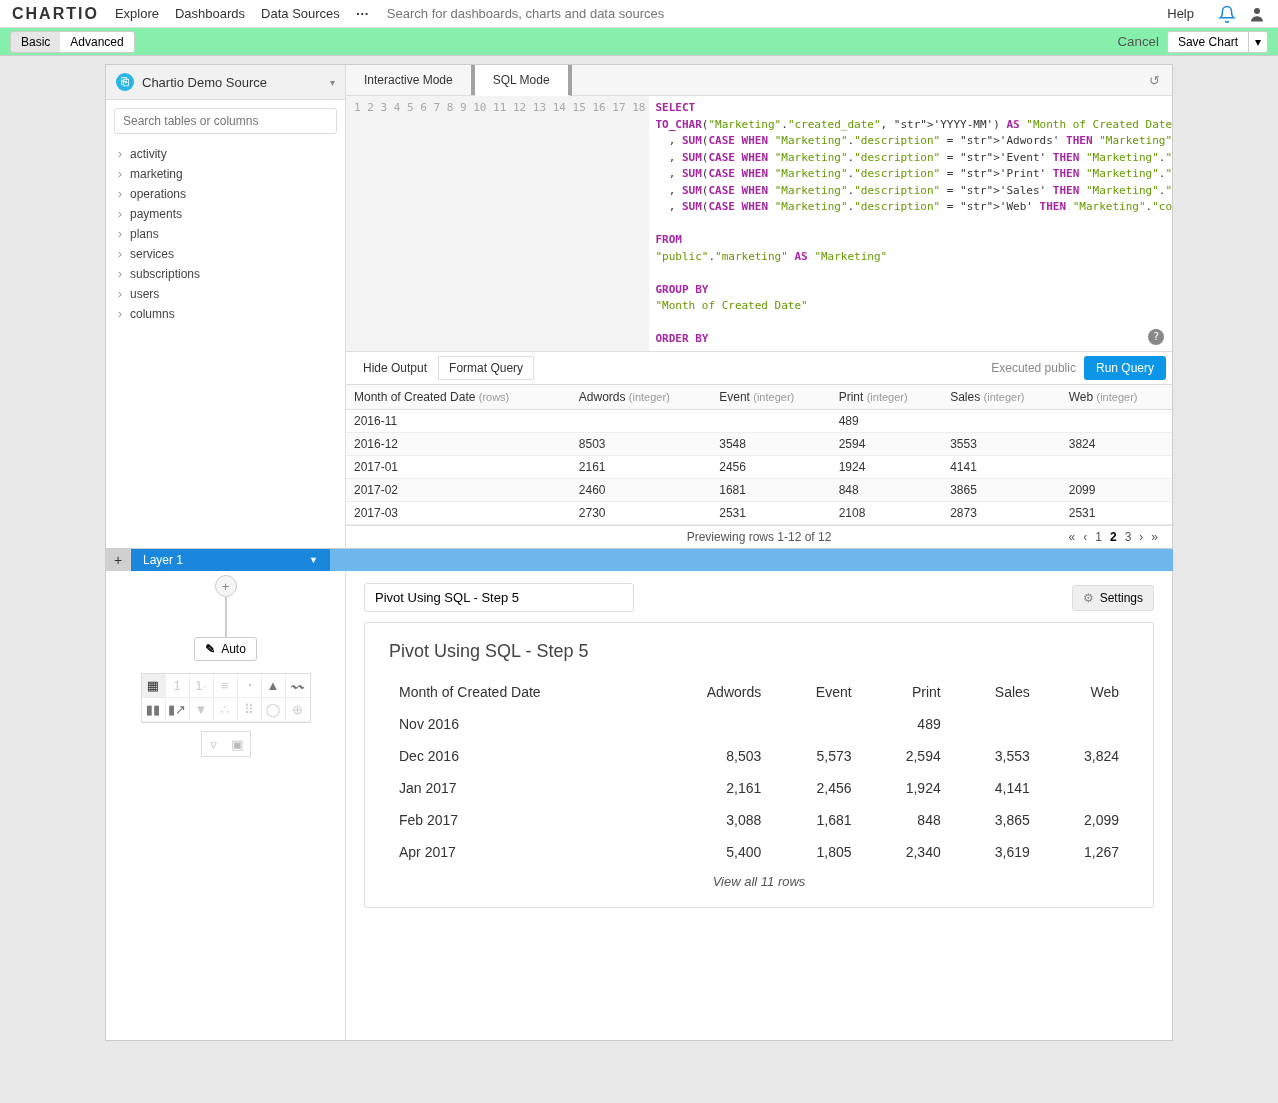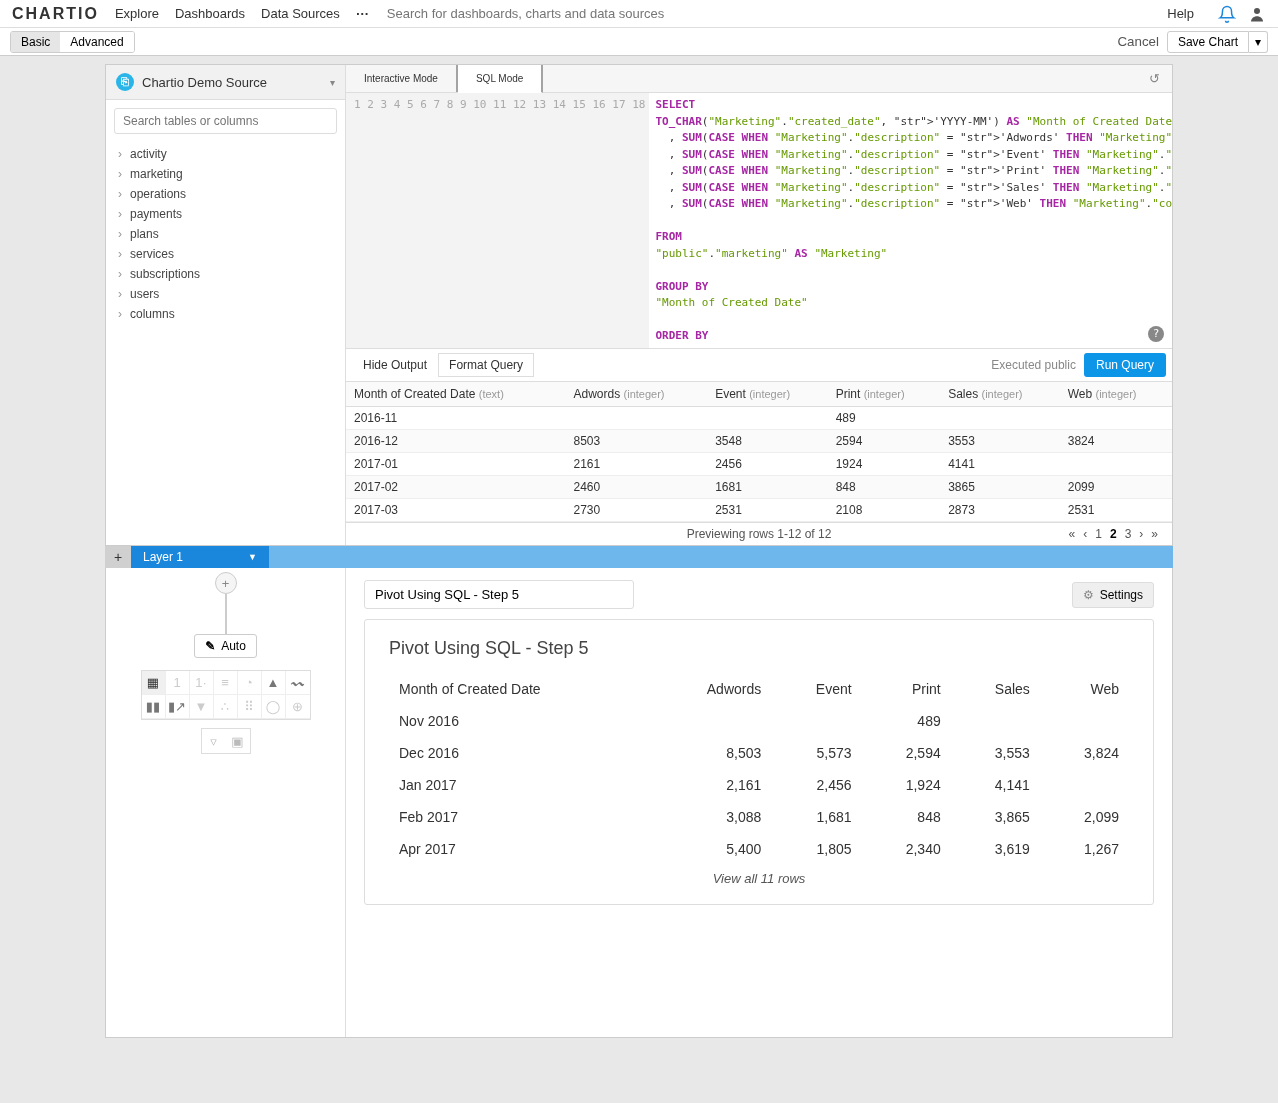--- a/index.html
+++ b/index.html
@@ -9,21 +9,21 @@
 .topnav { background: #fff; height: 28px; display: flex; align-items: center; padding: 0 12px; border-bottom: 1px solid #ddd; }
 .logo { font-family: Arial, sans-serif; font-weight: 900; font-size: 16px; letter-spacing: 2px; margin-right: 16px; }
 .topnav a { margin-right: 16px; color: #333; text-decoration: none; font-size: 13px; cursor: pointer; }
 .dots { margin-right: 12px; cursor: pointer; font-weight: bold; }
 .search-global { flex: 1; border: none; outline: none; padding: 4px 6px; font-size: 13px; color: #888; }
 .help-link { margin: 0 12px; }
 .notif-icon { width: 18px; height: 18px; margin: 0 8px; cursor: pointer; }
 .user-icon { width: 18px; height: 18px; margin-left: 4px; cursor: pointer; }
 
 
-.toolbar { background: #ffffff; height: 28px; display: flex; align-items: center; padding: 0 10px; border-bottom: 1px solid #ccc; }
+.toolbar { background: #86efac; height: 28px; display: flex; align-items: center; padding: 0 10px; border-bottom: 1px solid #ccc; }
 .toggle-group { display: inline-flex; border: 1px solid #ccc; border-radius: 3px; overflow: hidden; }
 .toggle-group button { border: none; background: #fff; padding: 3px 10px; cursor: pointer; font-size: 12px; }
 .toggle-group button.active { background: #e6e6e6; }
 .toolbar .right { margin-left: auto; display: flex; align-items: center; }
 .btn-plain { background: #fff; border: 1px solid #ccc; padding: 3px 10px; border-radius: 3px; cursor: pointer; font-size: 12px; margin-left: 8px; }
 .btn-cancel { background: none; border: none; cursor: pointer; margin-left: 8px; color: #555; }
 .btn-save-group { display: inline-flex; }
 .btn-save-group .caret { border-left: 1px solid #ccc; padding: 3px 6px; }
 
 
@@ -38,21 +38,21 @@
 .ds-caret { color: #888; font-size: 10px; }
 .side-search { padding: 8px; }
 .side-search input { width: 100%; border: 1px solid #ddd; border-radius: 3px; padding: 5px 8px; font-size: 12px; }
 .tablelist { padding: 2px 6px; }
 .tablelist .item { padding: 3px 6px; font-size: 12px; color: #444; cursor: pointer; }
 .tablelist .item::before { content: "›"; transform: rotate(0); display: inline-block; width: 10px; color: #999; margin-right: 2px; }
 
 
 .editor { flex: 1; display: flex; flex-direction: column; }
 .mode-tabs { display: flex; align-items: center; border-bottom: 1px solid #ddd; background: #f6f6f6; }
-.mode-tabs .tab { padding: 8px 18px; font-size: 10px; border-right: 2px solid #a3a3a3; cursor: pointer; }
+.mode-tabs .tab { padding: 8px 18px; font-size: 12px; border-right: 4px solid #a3a3a3; cursor: pointer; }
 .mode-tabs .tab.active { background: #fff; border-bottom: 1px solid #fff; margin-bottom: -1px; }
 .history-icon { margin-left: auto; padding: 6px 12px; color: #888; cursor: pointer; }
 
 .sql-area { display: flex; font-family: Menlo, Consolas, monospace; font-size: 11px; line-height: 1.5; position: relative; height: 255px; }
 .gutter { background: #f3f3f3; color: #aaa; text-align: right; padding: 4px 4px 4px 8px; user-select: none; }
 .code { padding: 4px 6px; white-space: pre; overflow: auto; flex: 1; }
 .kw { color: #a626a4; font-weight: bold; }
 .str { color: #690; }
 .help-circle { position: absolute; right: 8px; bottom: 6px; width: 16px; height: 16px; border-radius: 50%; background: #888; color: #fff; font-size: 11px; display:flex;align-items:center;justify-content:center;cursor:pointer; }
 
@@ -71,21 +71,21 @@
 
 .pager { display: flex; align-items: center; justify-content: center; position: relative; padding: 4px 8px; border-top: 1px solid #ddd; font-size: 12px; color: #555; }
 .pager .info { }
 .pager .controls { position: absolute; right: 10px; }
 .pager .controls a { margin: 0 4px; cursor: pointer; color: #555; }
 .pager .controls a.active { font-weight: bold; color: #000; }
 
 
 .layer-strip { display: flex; align-items: stretch; height: 22px; }
 .layer-add { width: 26px; background: #d0d0d0; display: flex; align-items: center; justify-content: center; cursor: pointer; font-size: 14px; }
-.layer-tab { background: #1b87dc; color: #fff; padding: 0 12px; display: flex; align-items: center; font-size: 12px; cursor: pointer; width: 138px; }
+.layer-tab { background: #1b87dc; color: #fff; padding: 0 12px; display: flex; align-items: center; font-size: 12px; cursor: pointer; width: 199px; }
 .layer-tab .caret { margin-left: auto; font-size: 9px; }
 .layer-rest { flex: 1; background: #6eb7ec; }
 
 
 .preview-panel { display: flex; background: #fff; border: 1px solid #ccc; border-top: none; min-height: 470px; }
 .preview-side { width: 240px; border-right: 1px solid #ddd; text-align: center; padding-top: 4px; position: relative; }
 .node-add { width: 22px; height: 22px; border: 1px solid #ccc; border-radius: 50%; margin: 0 auto; display:flex;align-items:center;justify-content:center;color:#888;cursor:pointer;background:#f5f5f5; }
 .node-line { width: 2px; height: 40px; background: #ccc; margin: 0 auto; }
 .auto-btn { display: inline-flex; align-items: center; border: 1px solid #ccc; background:#fff; padding: 4px 10px; border-radius: 3px; cursor: pointer; font-size: 12px; }
 .auto-btn::before { content: "✎"; margin-right: 6px; font-weight: bold; }
@@ -231,21 +231,21 @@
         <div class="tab-btn">Hide Output</div>
         <div class="tab-btn bordered">Format Query</div>
         <div class="spacer"></div>
         <span class="executed">Executed public</span>
         <button class="btn-run">Run Query</button>
       </div>
 
       <table class="results-table">
         <thead>
             <tr id="results-head">
-              <th>Month of Created Date <span class="type">(text)</span></th>
+              <th>Month of Created Date <span class="type">(rows)</span></th>
               <th>Adwords <span class="type">(integer)</span></th>
               <th>Event <span class="type">(integer)</span></th>
               <th>Print <span class="type">(integer)</span></th>
               <th>Sales <span class="type">(integer)</span></th>
               <th>Web <span class="type">(integer)</span></th>
             </tr>
           </thead>
         <tbody id="results-body">
             <tr>
               <td>2016-11</td>

